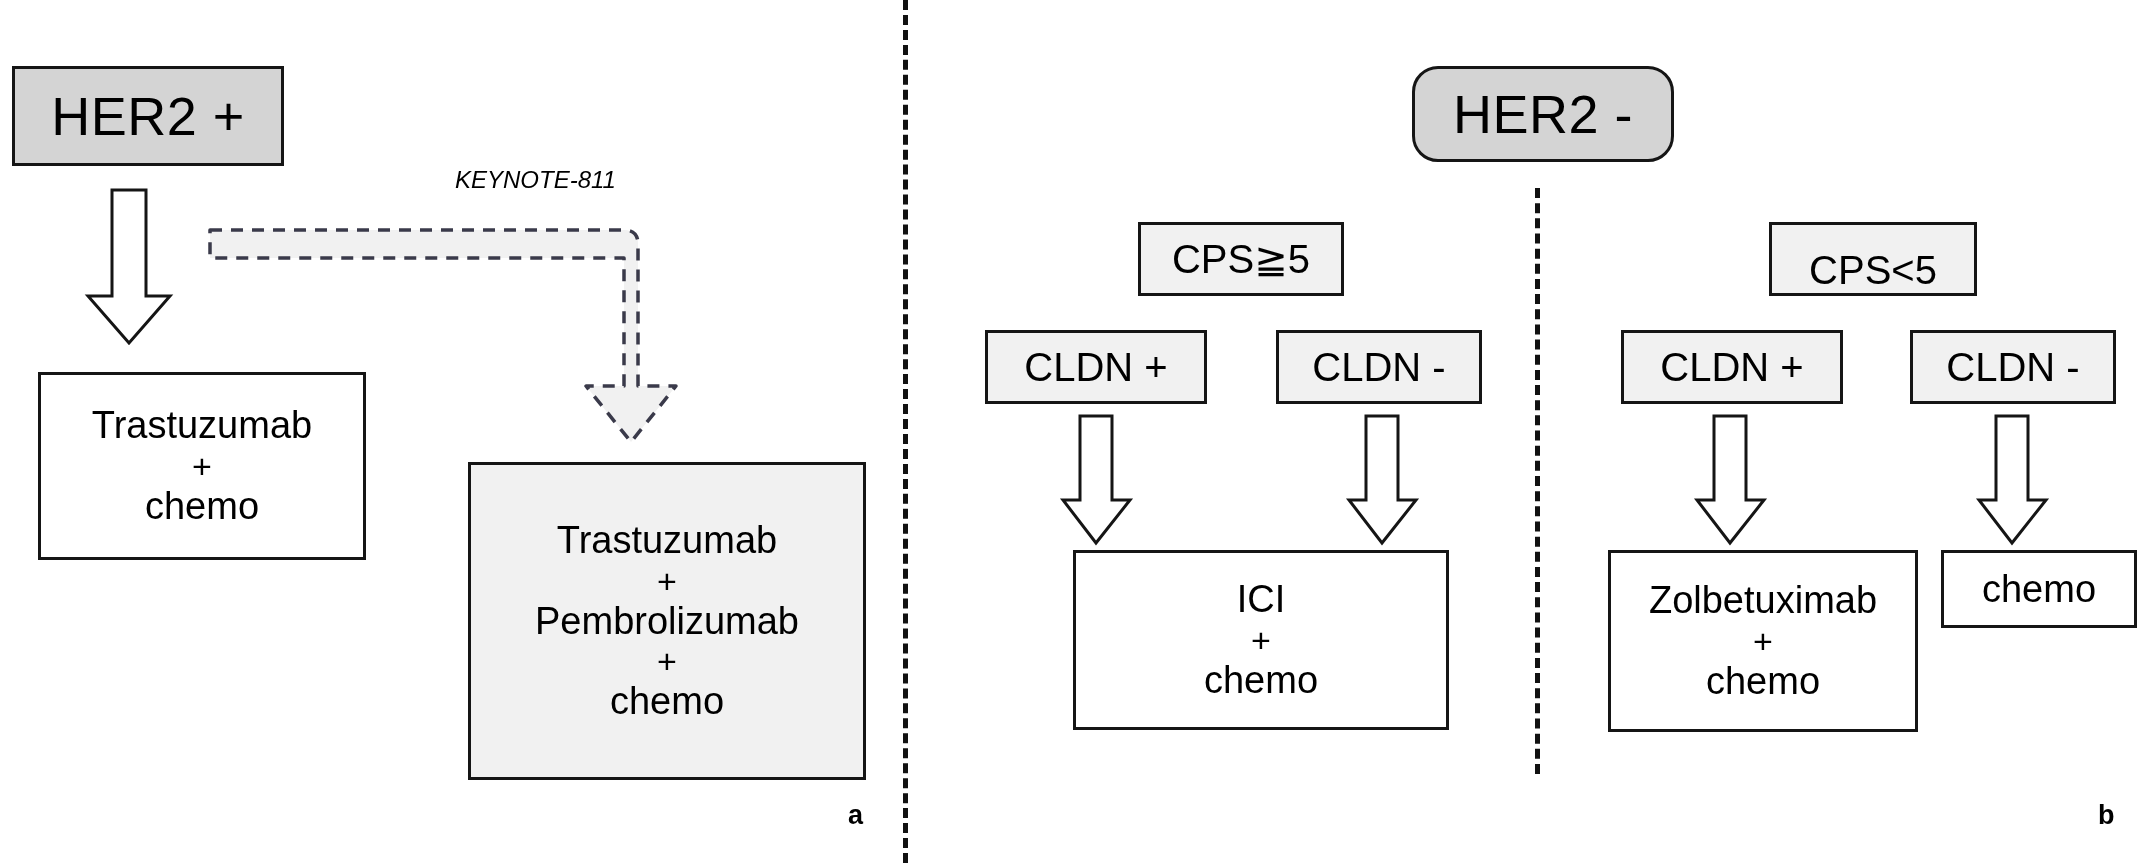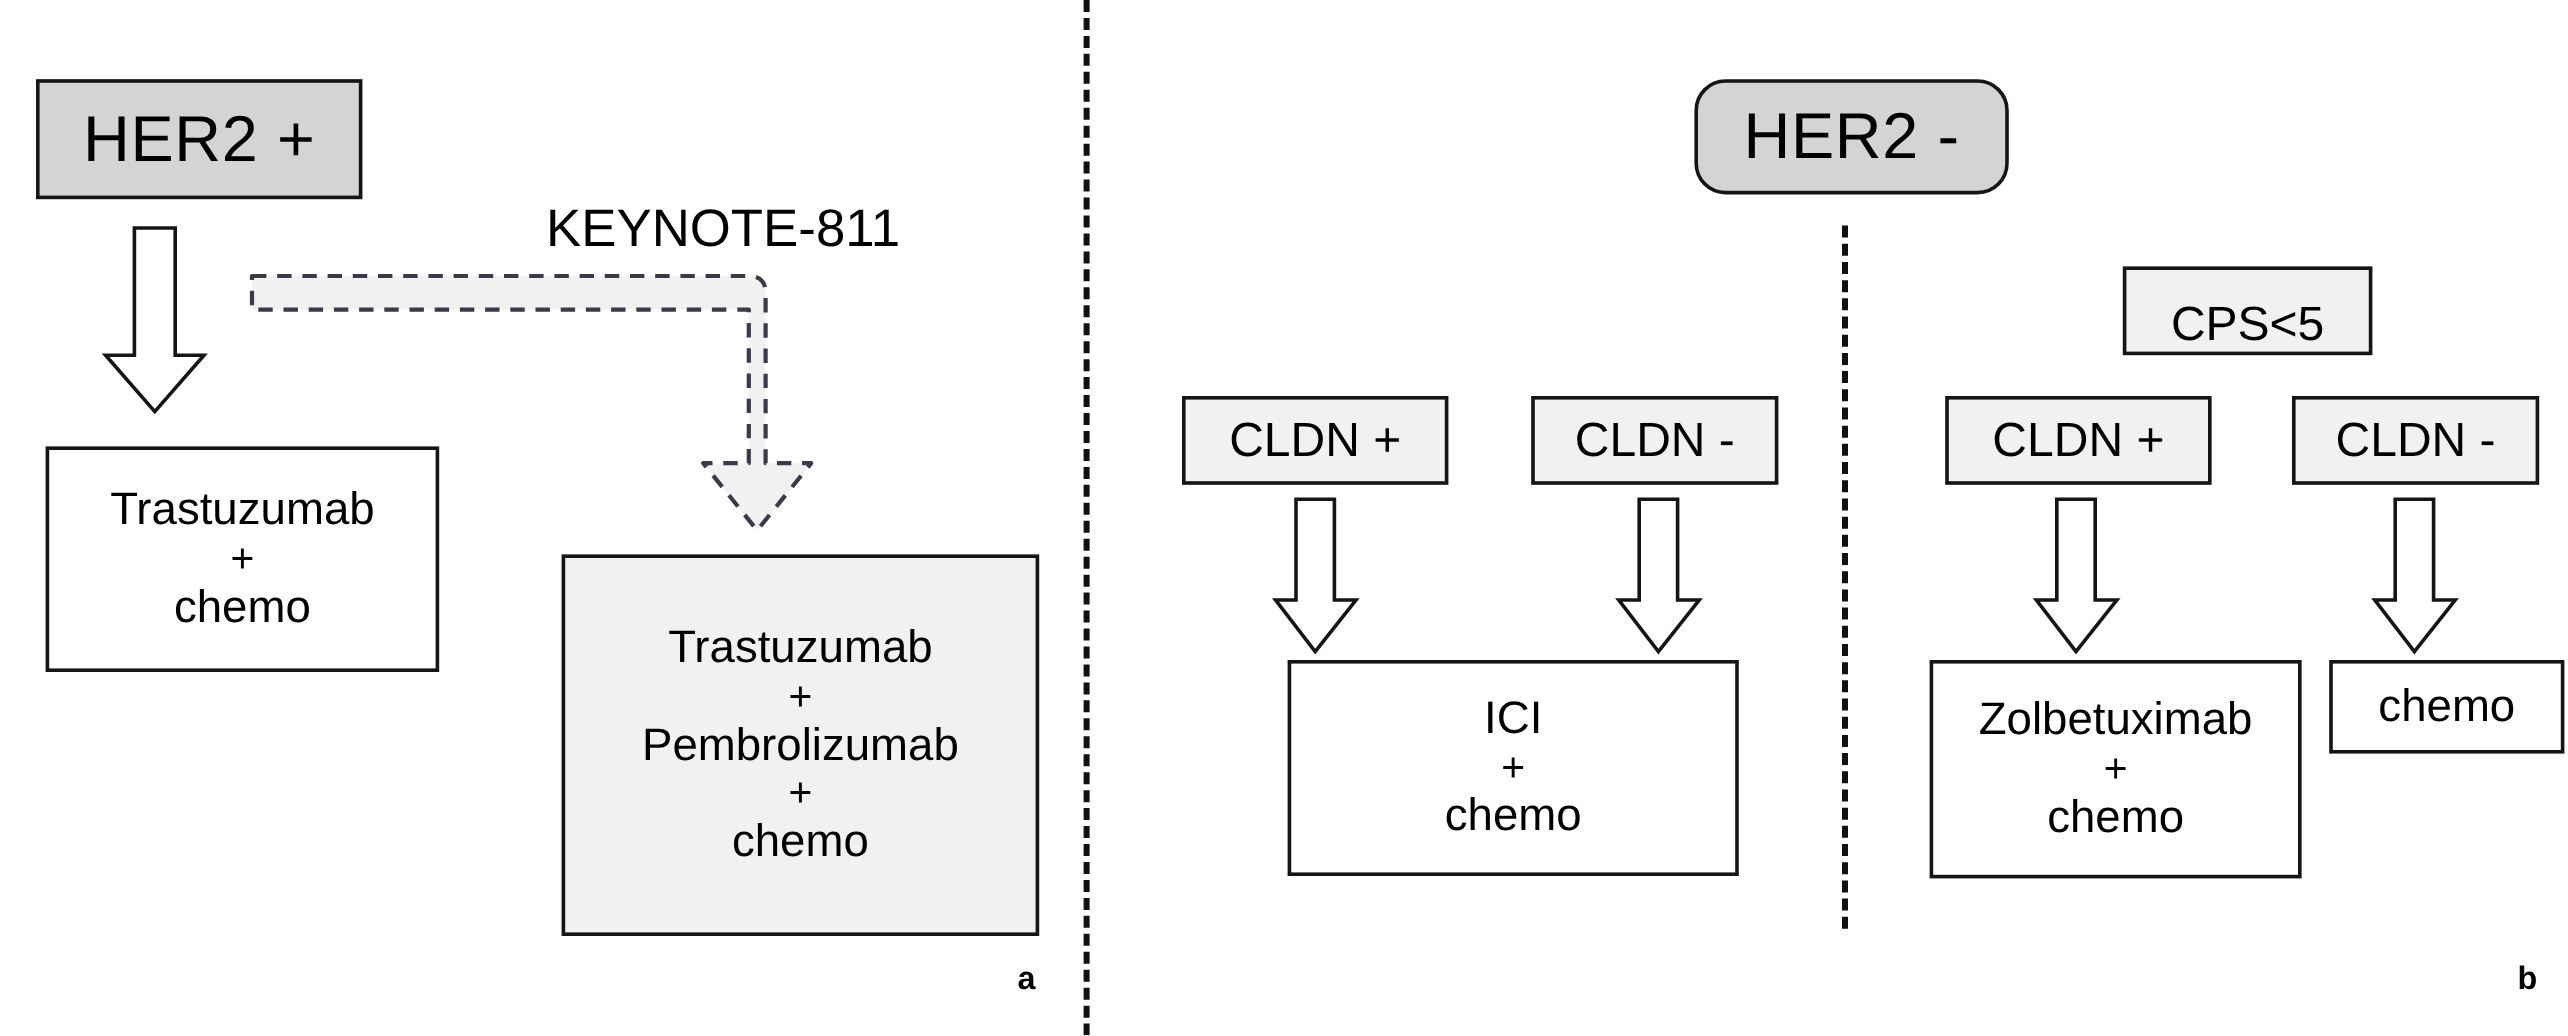--- a/index.html
+++ b/index.html
@@ -65,37 +65,38 @@
   .panel-label {
     position: absolute;
     font-size: 27px;
     font-weight: 700;
     color: #000;
   }
 
   
   .caption {
     position: absolute;
-    font-size: 44px;
+    font-size: 24px;
     white-space: nowrap;
+    font-style: italic;
   }
 
   
   .divider {
     position: absolute;
     width: 0;
     border-left: 5px dashed #111111;
   }
 </style>
 </head>
 <body>
 
 <div id="canvas">
 
-  <div class="node hdr fill-gray" style="left:30px; top:66px; width:272px; height:100px;">
+  <div class="node hdr fill-gray" style="left:12px; top:66px; width:272px; height:100px;">
     <span class="ln">HER2 +</span>
   </div>
 
   <div class="block-arrow" style="left:84px; top:188px;">
     <svg width="90" height="158" viewBox="0 0 90 158">
       <polygon points="28,2 62,2 62,108 86,108 45,155 4,108 28,108" fill="#ffffff" stroke="#151515" stroke-width="3" stroke-linejoin="miter"></polygon>
     </svg>
   </div>
 
   <div class="caption" style="left:455px; top:166px;">KEYNOTE-811</div>
@@ -135,20 +136,23 @@
   <div class="panel-label" style="left:848px; top:800px;">a</div>
 
   <div class="divider" style="left:903px; top:0px; height:863px;"></div>
 
   <div class="node hdr fill-gray" style="left:1412px; top:66px; width:262px; height:96px;border-radius:26px;">
     <span class="ln">HER2 -</span>
   </div>
 
   <div class="divider" style="left:1535px; top:188px; height:586px;"></div>
 
+  <div class="node marker fill-light" style="left:1138px; top:222px; width:206px; height:74px;">
+    <span class="ln">CPS≧5</span>
+  </div>
 
   <div class="node marker fill-light" style="left:985px; top:330px; width:222px; height:74px;">
     <span class="ln">CLDN +</span>
   </div>
 
   <div class="node marker fill-light" style="left:1276px; top:330px; width:206px; height:74px;">
     <span class="ln">CLDN -</span>
   </div>
 
   <div class="block-arrow" style="left:1060px; top:414px;">

